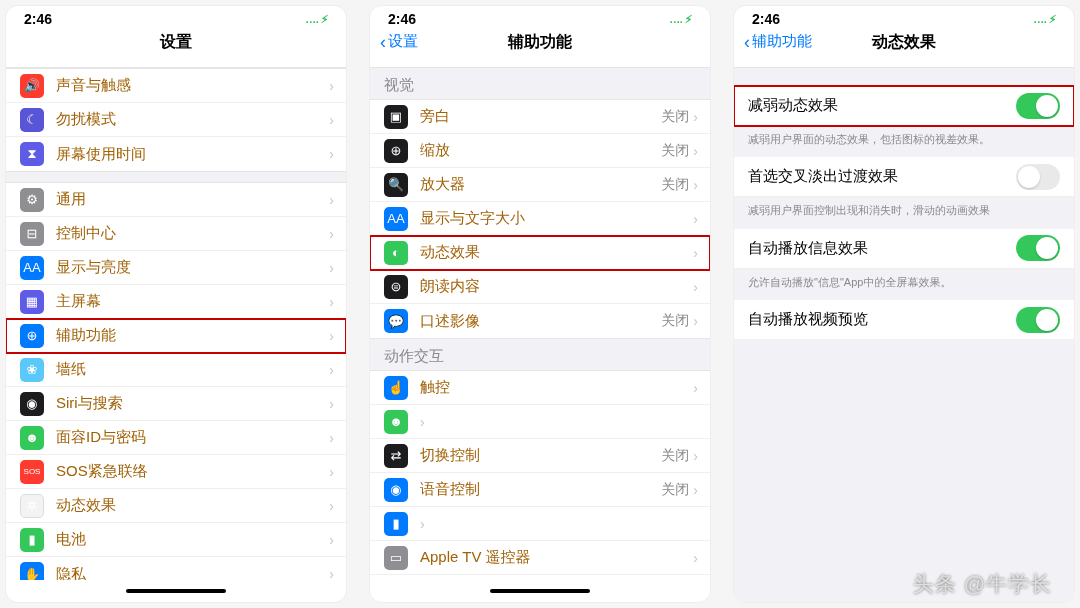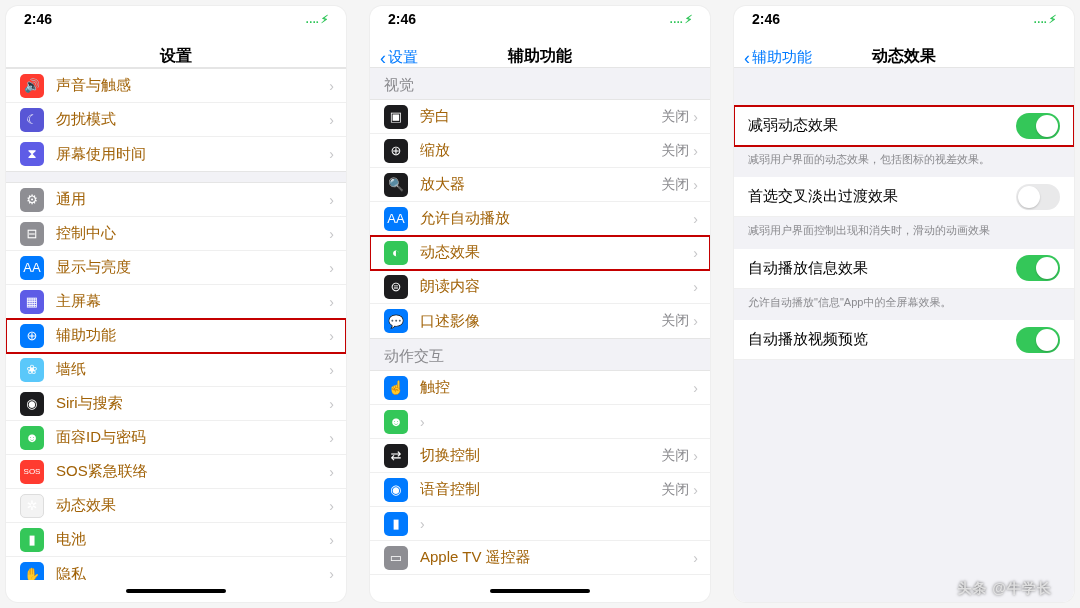--- a/index.html
+++ b/index.html
@@ -1,20 +1,20 @@
 <!DOCTYPE html>
 <html><head>
 <meta charset="utf-8">
 <style>
   * { box-sizing: border-box; margin: 0; padding: 0; font-family: -apple-system, "Helvetica Neue", Arial, sans-serif; }
   body { background: #f5f5f5; width: 1080px; height: 608px; display: flex; gap: 24px; padding: 6px; color: #000; position: relative; }
   .phone { flex: 1 1 0; background: #fff; border-radius: 12px; overflow: hidden; display: flex; flex-direction: column; font-size: 14px; box-shadow: 0 0 0 1px #eee; }
   .statusbar { height: 26px; display: flex; align-items: center; justify-content: space-between; padding: 0 18px; font-weight: 600; font-size: 14px; }
   .battery { color: #2fc558; font-size: 11px; letter-spacing: -0.5px; }
-  .navbar { position: relative; height: 36px; display: flex; align-items: flex-end; justify-content: center; border-bottom: 1px solid #e5e5e5; }
+  .navbar { position: relative; height: 36px; display: flex; align-items: flex-start; justify-content: center; border-bottom: 1px solid #e5e5e5; }
   .navbar .title { font-weight: 600; font-size: 16px; }
   .navbar .back { position: absolute; left: 10px; color: #007aff; font-size: 15px; display: flex; align-items: center; gap: 2px; }
   .navbar .back .chev { font-size: 18px; line-height: 1; }
   .scroll { flex: 1; overflow: hidden; background: #f2f2f6; }
   .grouphdr { padding: 8px 14px 4px; color: #8a8a8e; font-size: 15px; }
   .list { background: #fff; border-top: 1px solid #e5e5e5; border-bottom: 1px solid #e5e5e5; }
   .row { display: flex; align-items: center; height: 34px; padding: 0 12px 0 14px; border-bottom: 1px solid #efefef; position: relative; }
   .row:last-child { border-bottom: none; }
   .row .icon { width: 24px; height: 24px; border-radius: 5px; margin-right: 12px; display: flex; align-items: center; justify-content: center; font-size: 13px; color: #fff; flex-shrink: 0; }
   .row .label { flex: 1; font-size: 15px; color: #a16207; }
@@ -22,24 +22,24 @@
   .row .chev { color: #c6c6c8; font-size: 14px; }
   .row.hl { outline: 2px solid #c40000; outline-offset: -1px; z-index: 2; }
   .spacer { height: 10px; }
   .footnote { padding: 6px 14px 10px; color: #8a8a8e; font-size: 11px; line-height: 1.4; }
   .trow { display: flex; align-items: center; height: 40px; padding: 0 14px; background: #fff; border-bottom: 1px solid #efefef; }
   .trow .label { flex: 1; font-size: 15px; }
   .toggle { width: 44px; height: 26px; border-radius: 13px; position: relative; background: #e9e9ea; flex-shrink: 0; }
   .toggle.on { background: #34c759; }
   .toggle .knob { position: absolute; width: 22px; height: 22px; border-radius: 50%; background: #fff; top: 2px; left: 2px; box-shadow: 0 1px 2px rgba(0,0,0,0.2); }
   .toggle.on .knob { left: 20px; }
-  .trow.hl { outline: 2px solid #c40000; outline-offset: -1px; margin-top: 20px; }
+  .trow.hl { outline: 2px solid #c40000; outline-offset: -1px; }
   .homebar { height: 22px; display: flex; align-items: center; justify-content: center; }
   .homebar div { width: 100px; height: 4px; background: #000; border-radius: 2px; }
-  .watermark { position: absolute; right: 28px; bottom: 10px; font-size: 14px; font-weight: 700; color: rgba(230,230,230,0.9); text-shadow: 0 0 3px rgba(0,0,0,0.6); letter-spacing: 1px; }
+  .watermark { position: absolute; right: 28px; bottom: 10px; font-size: 21px; font-weight: 400; color: rgba(230,230,230,0.9); text-shadow: 0 0 3px rgba(0,0,0,0.6); letter-spacing: 1px; }
   
   .c-red{background:#ff3b30}.c-purple{background:#5856d6}.c-indigo{background:#5e5ce6}.c-gray{background:#8e8e93}.c-blue{background:#007aff}.c-teal{background:#5ac8fa}.c-green{background:#34c759}.c-black{background:#1c1c1e}
   .c-white{background:#f3f3f3;color:#666;border:1px solid #ddd}
   .phone.p3 .scroll { background:#f2f2f6; }
   .sep { height: 18px; }
 </style>
 </head>
 <body>
 
 <div class="phone">
@@ -165,21 +165,21 @@
           <span class="chev">›</span>
         </div>
         <div class="row">
           <span class="icon c-black" style="font-size:13px">🔍</span>
           <span class="label">放大器</span>
           <span class="val">关闭</span>
           <span class="chev">›</span>
         </div>
         <div class="row">
           <span class="icon c-blue" style="font-size:13px">AA</span>
-          <span class="label">允许自动播放</span>
+          <span class="label">显示与文字大小</span>
           <span class="chev">›</span>
         </div>
         <div class="row hl">
           <span class="icon c-green" style="font-size:13px">◐</span>
           <span class="label">动态效果</span>
           <span class="chev">›</span>
         </div>
         <div class="row">
           <span class="icon c-black" style="font-size:13px">⊜</span>
           <span class="label">朗读内容</span>

